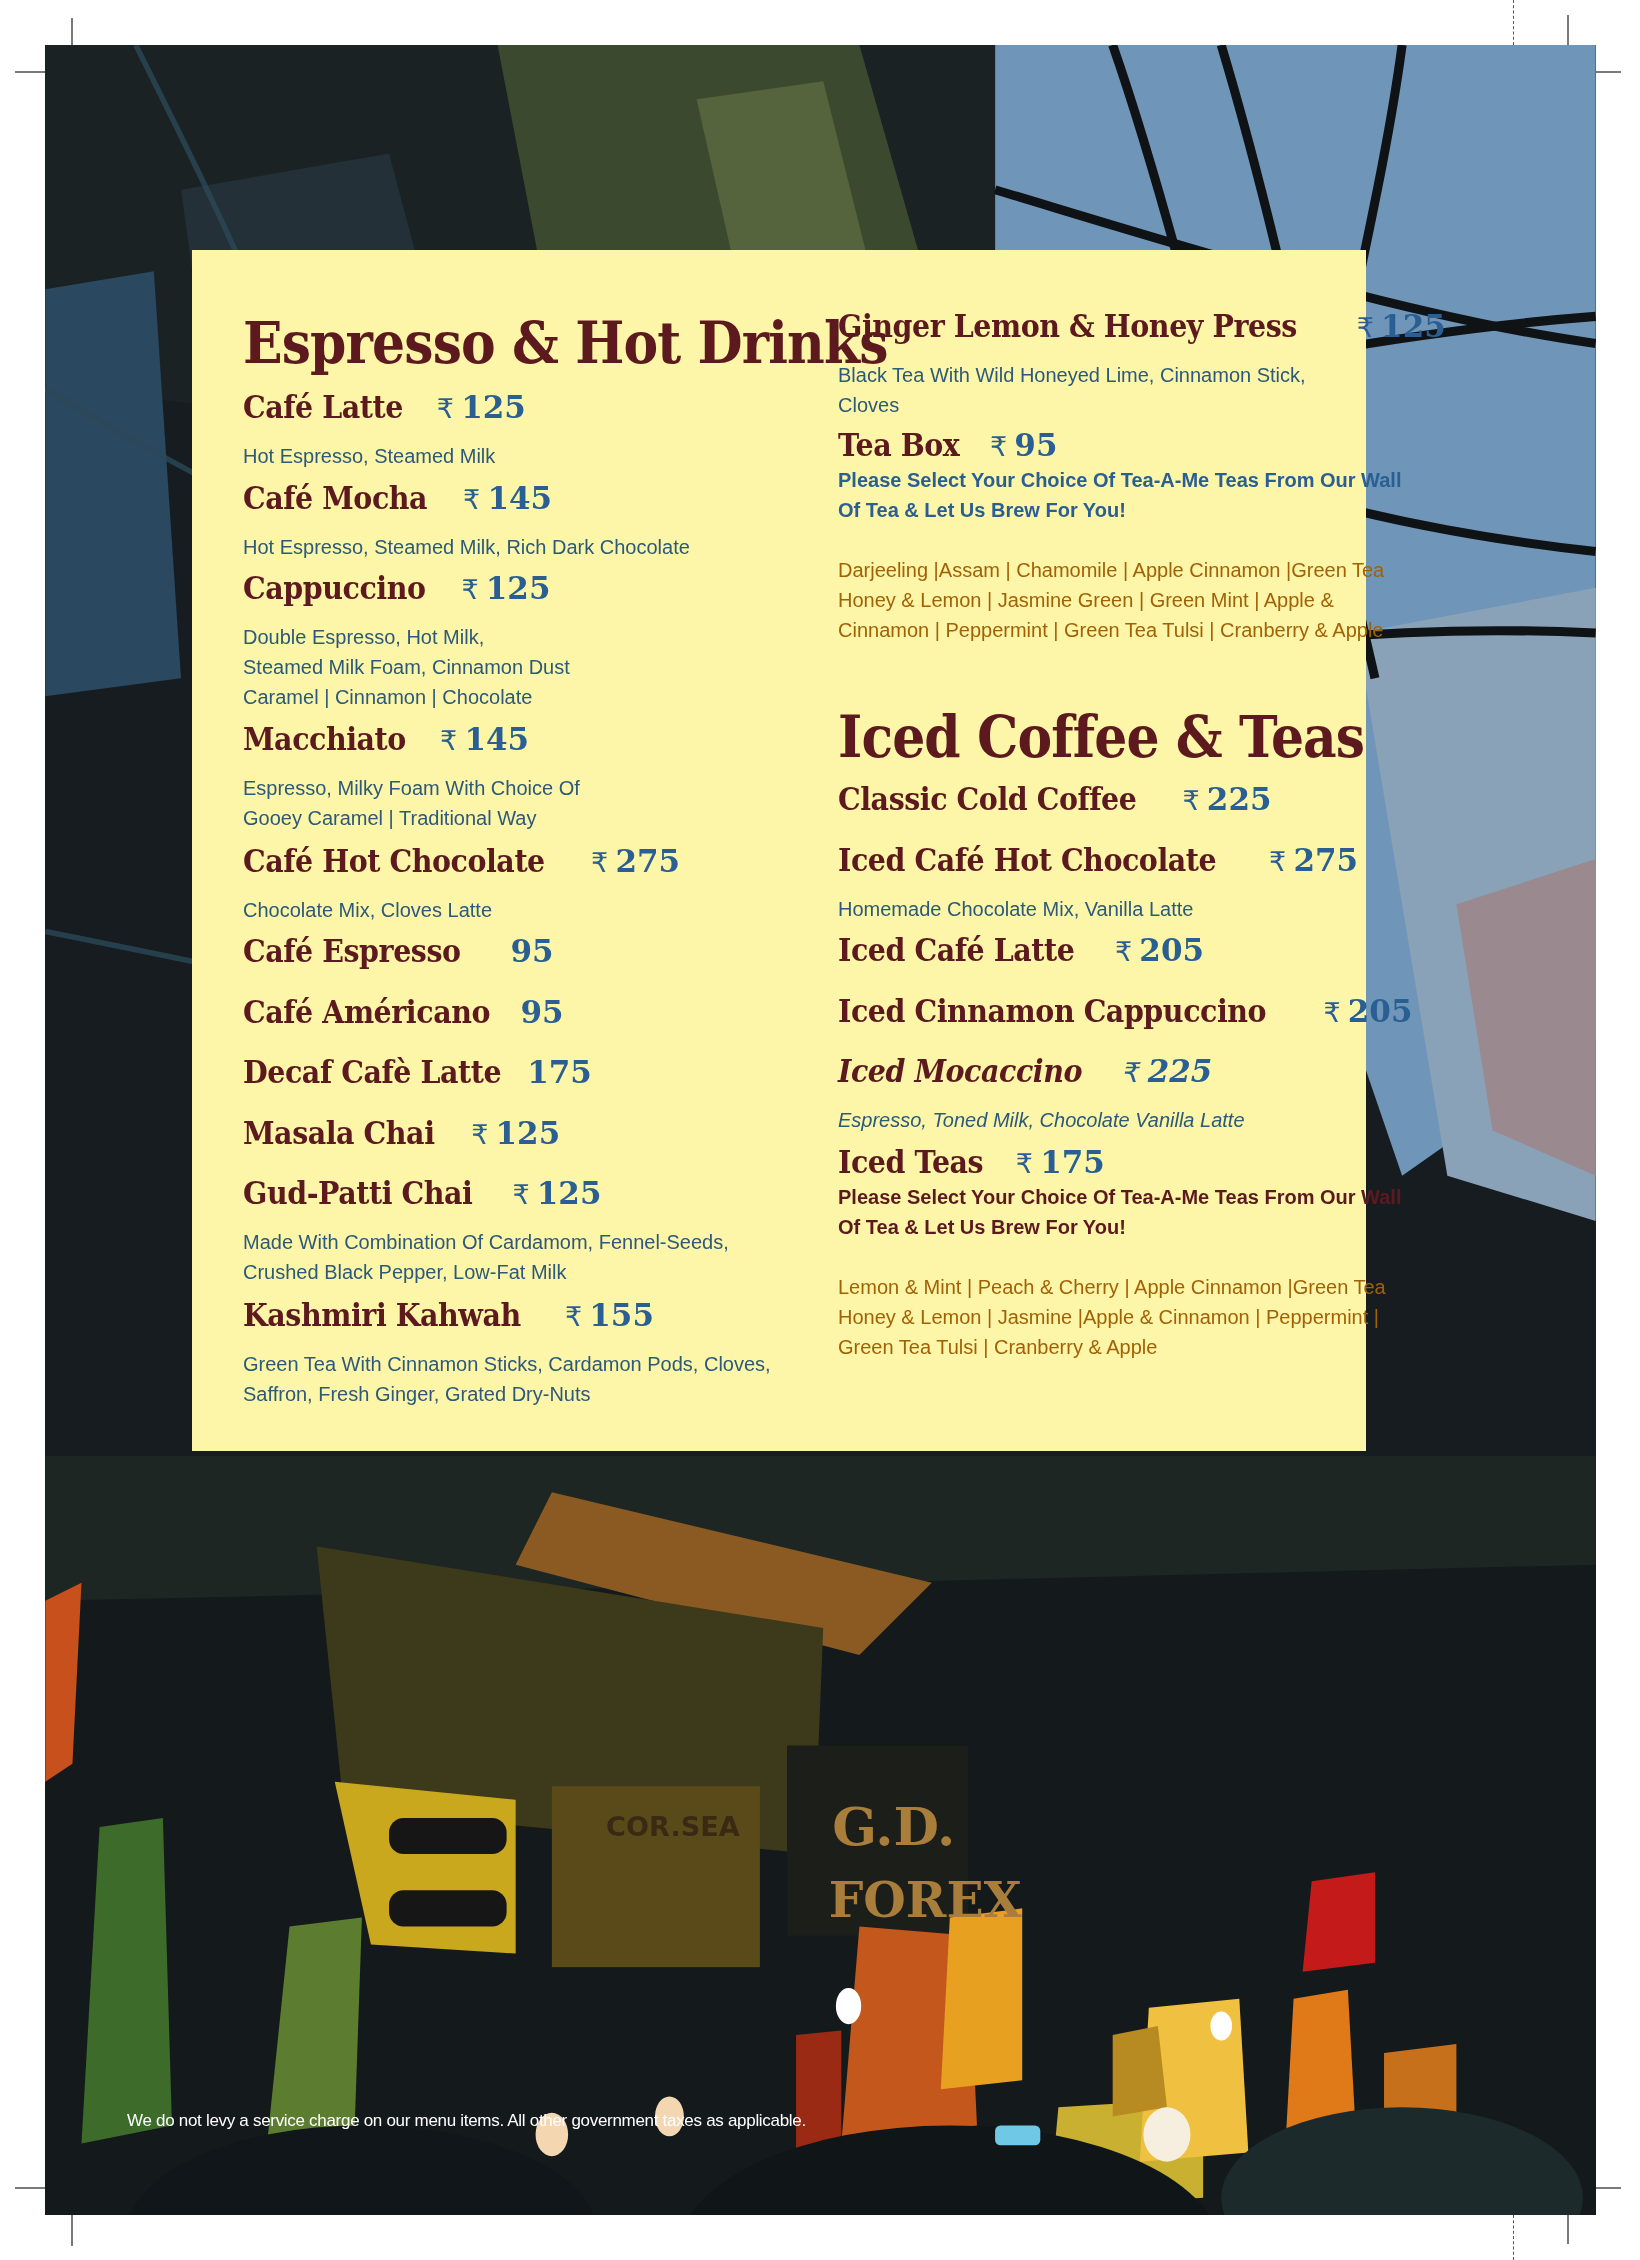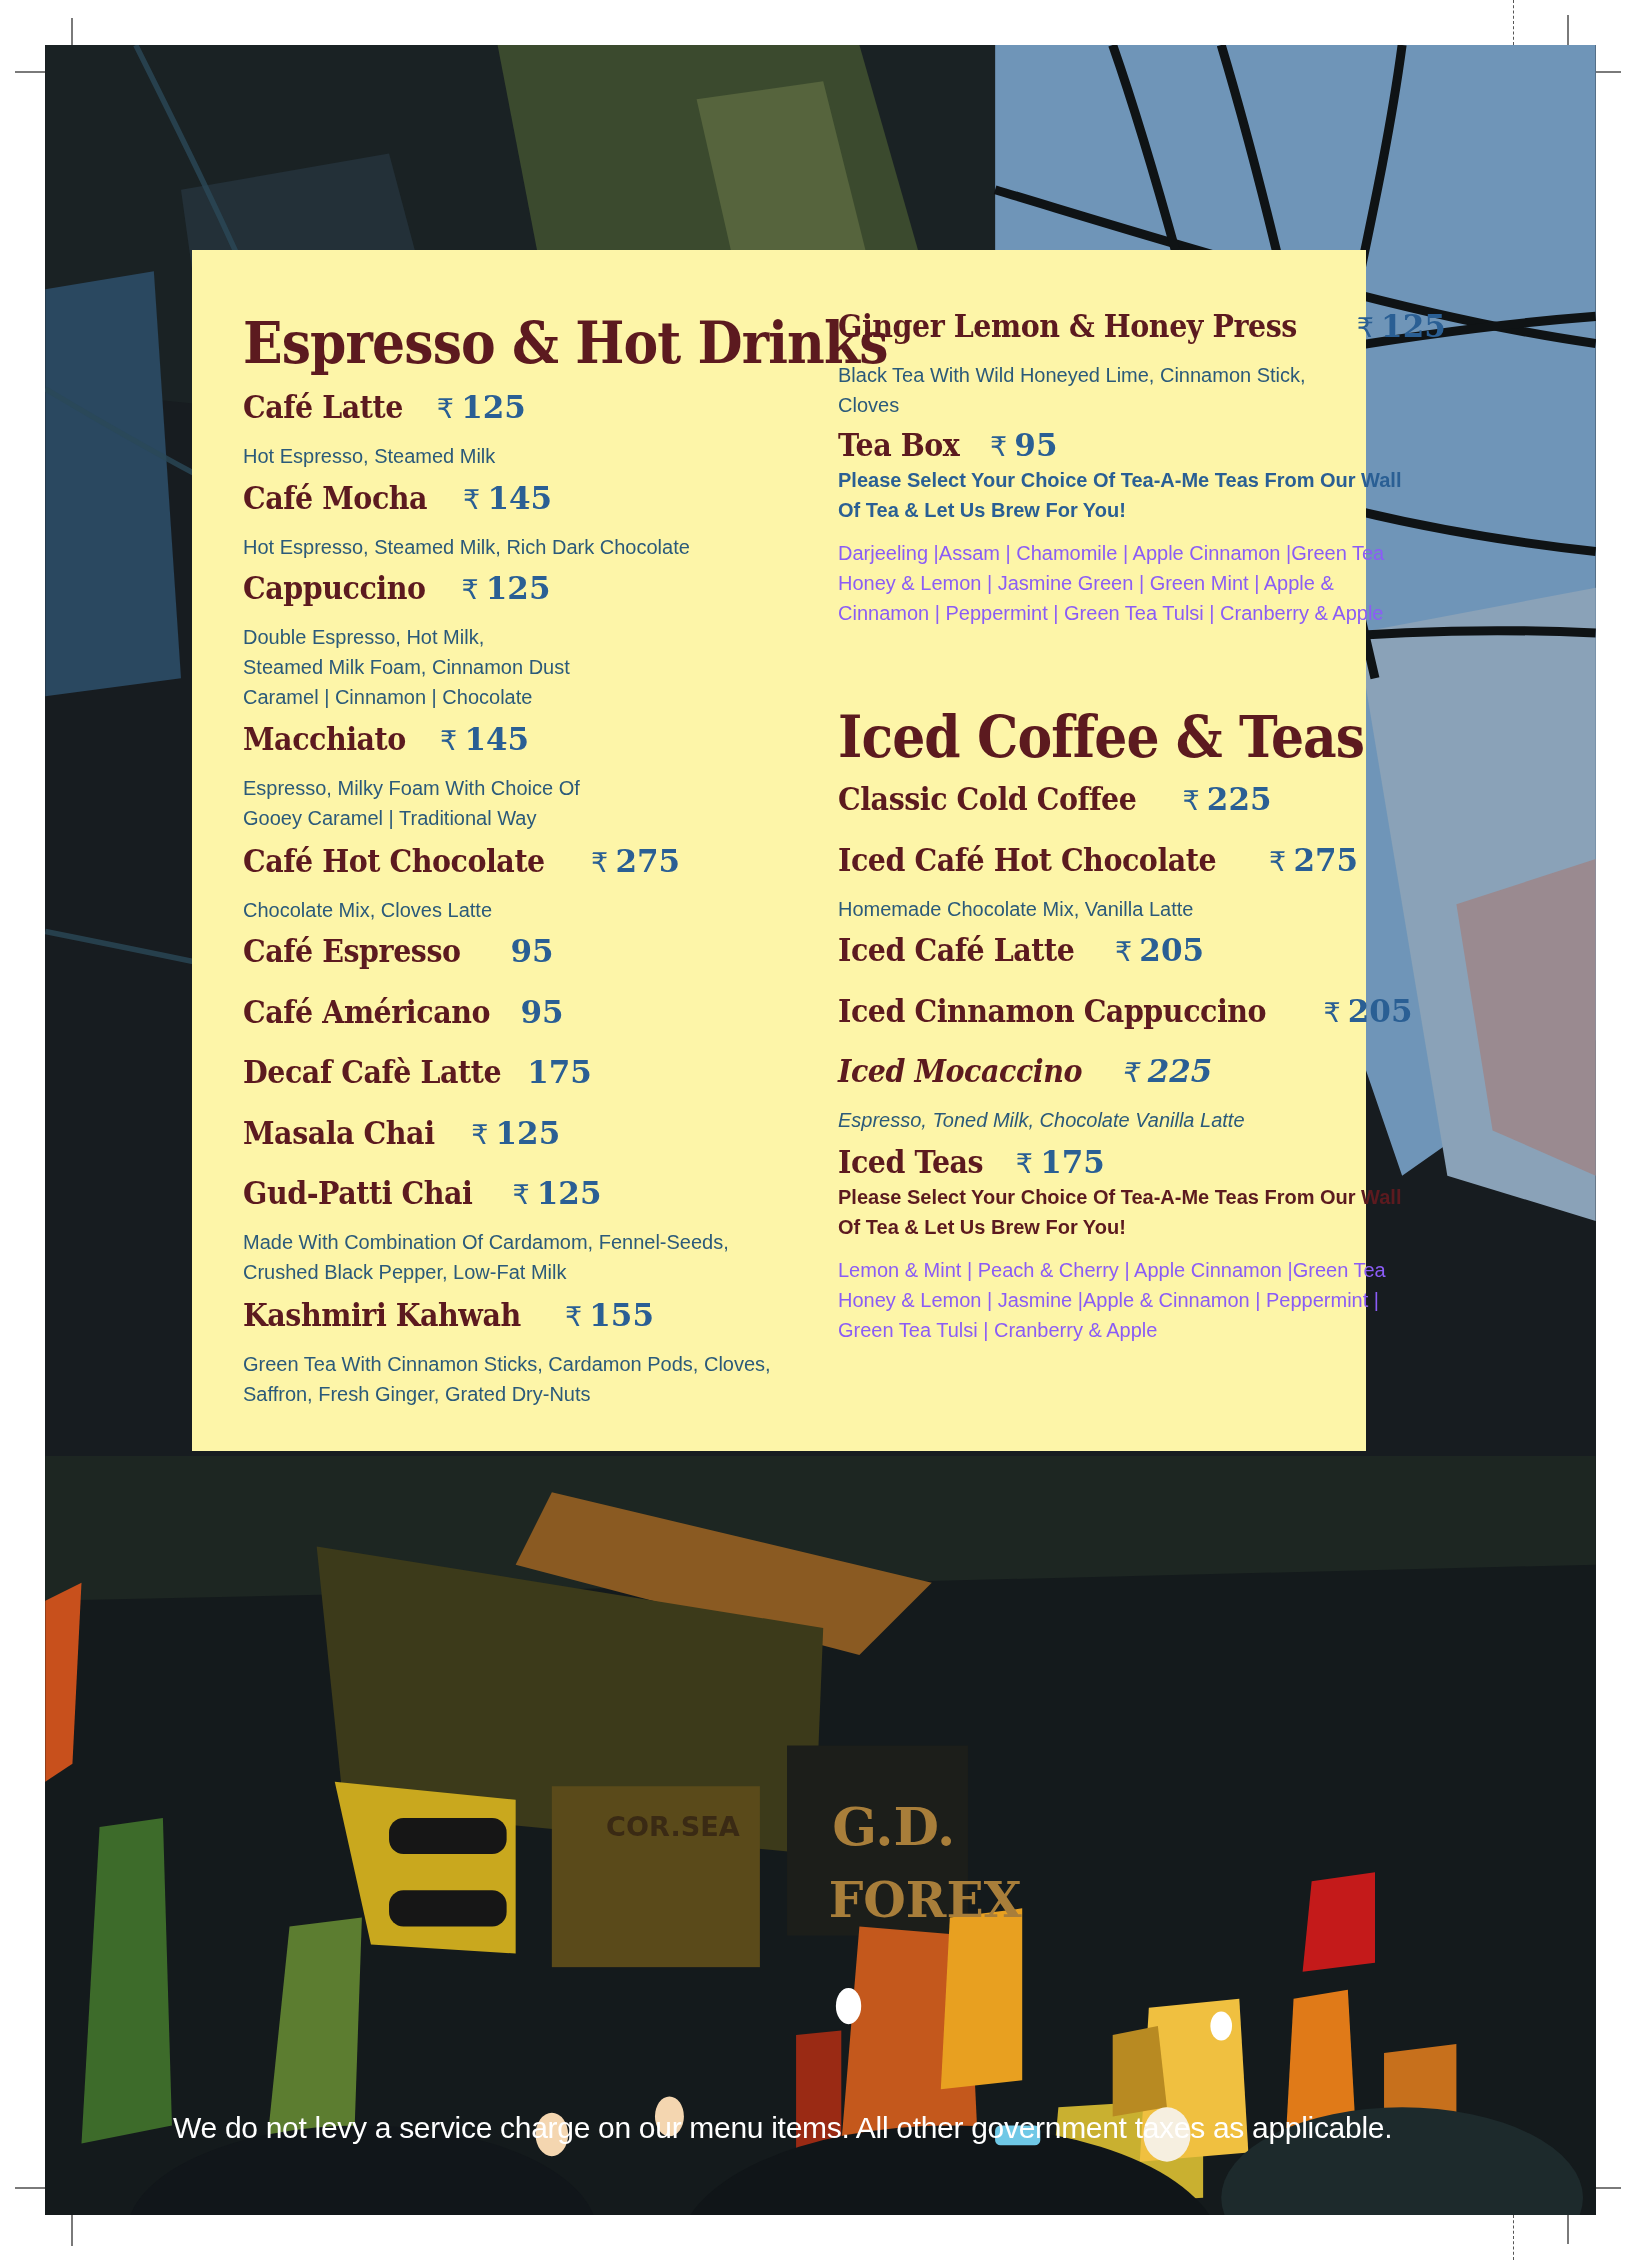--- a/index.html
+++ b/index.html
@@ -22,23 +22,23 @@
   .section-title { position:absolute; margin:0; font-family:"DejaVu Serif", serif; font-weight:bold; color:#5c1a1f; font-size:52px; letter-spacing:-0.9px; transform:scaleY(1.12); transform-origin:left top; white-space:nowrap; }
 
   .item { position:absolute; left:0; }
   .item-line { display:flex; align-items:flex-end; white-space:nowrap; }
   .item-name { font-family:"DejaVu Serif", serif; font-weight:bold; color:#5c1a1f; font-size:31px; letter-spacing:-0.5px; transform:scaleX(0.92); transform-origin:left center; display:inline-block; }
   .item-price { font-family:"DejaVu Serif", serif; font-weight:bold; color:#2a5f94; font-size:31px; margin-left:20px; display:inline-flex; align-items:baseline; }
   .rupee { font-family:"DejaVu Sans", sans-serif; font-weight:normal; font-size:27px; margin-right:7.2px; }
   .desc { font-family:"Liberation Sans", sans-serif; color:#2b5a7a; font-size:20px; line-height:30px; margin-top:16px; white-space:pre-line; }
   .note-blue { font-family:"Liberation Sans", sans-serif; font-weight:bold; color:#2a5f94; font-size:20px; line-height:30px; margin-top:1.8px; }
   .note-maroon { font-family:"Liberation Sans", sans-serif; font-weight:bold; color:#5c1a1f; font-size:20px; line-height:30px; margin-top:1.8px; }
-  .variants { font-family:"Liberation Sans", sans-serif; color:#8b5cf6; font-size:20px; line-height:30px; margin-top:13px; }
-
-  .footer { position:absolute; left:127px; top:2111px; color:#ffffff; font-family:"Liberation Sans", sans-serif; font-size:30px; letter-spacing:-0.3px; white-space:nowrap;margin-left:46px; }
+  .variants { font-family:"Liberation Sans", sans-serif; color:#a16207; font-size:20px; line-height:30px; margin-top:30px; }
+
+  .footer { position:absolute; left:127px; top:2111px; color:#ffffff; font-family:"Liberation Sans", sans-serif; font-size:17px; letter-spacing:-0.3px; white-space:nowrap; }
 </style>
 </head>
 <body>
 
 <div class="crop v" style="left:71px; top:18px; height:38px;"></div>
 <div class="crop h" style="left:15.4px; top:71px; width:42px;"></div>
 <div class="crop v" style="left:1567px; top:15.4px; height:42px;"></div>
 <div class="crop h" style="left:1583px; top:71px; width:38px;"></div>
 <div class="crop v" style="left:71px; top:2204px; height:42px;"></div>
 <div class="crop h" style="left:15.4px; top:2187px; width:42px;"></div>

